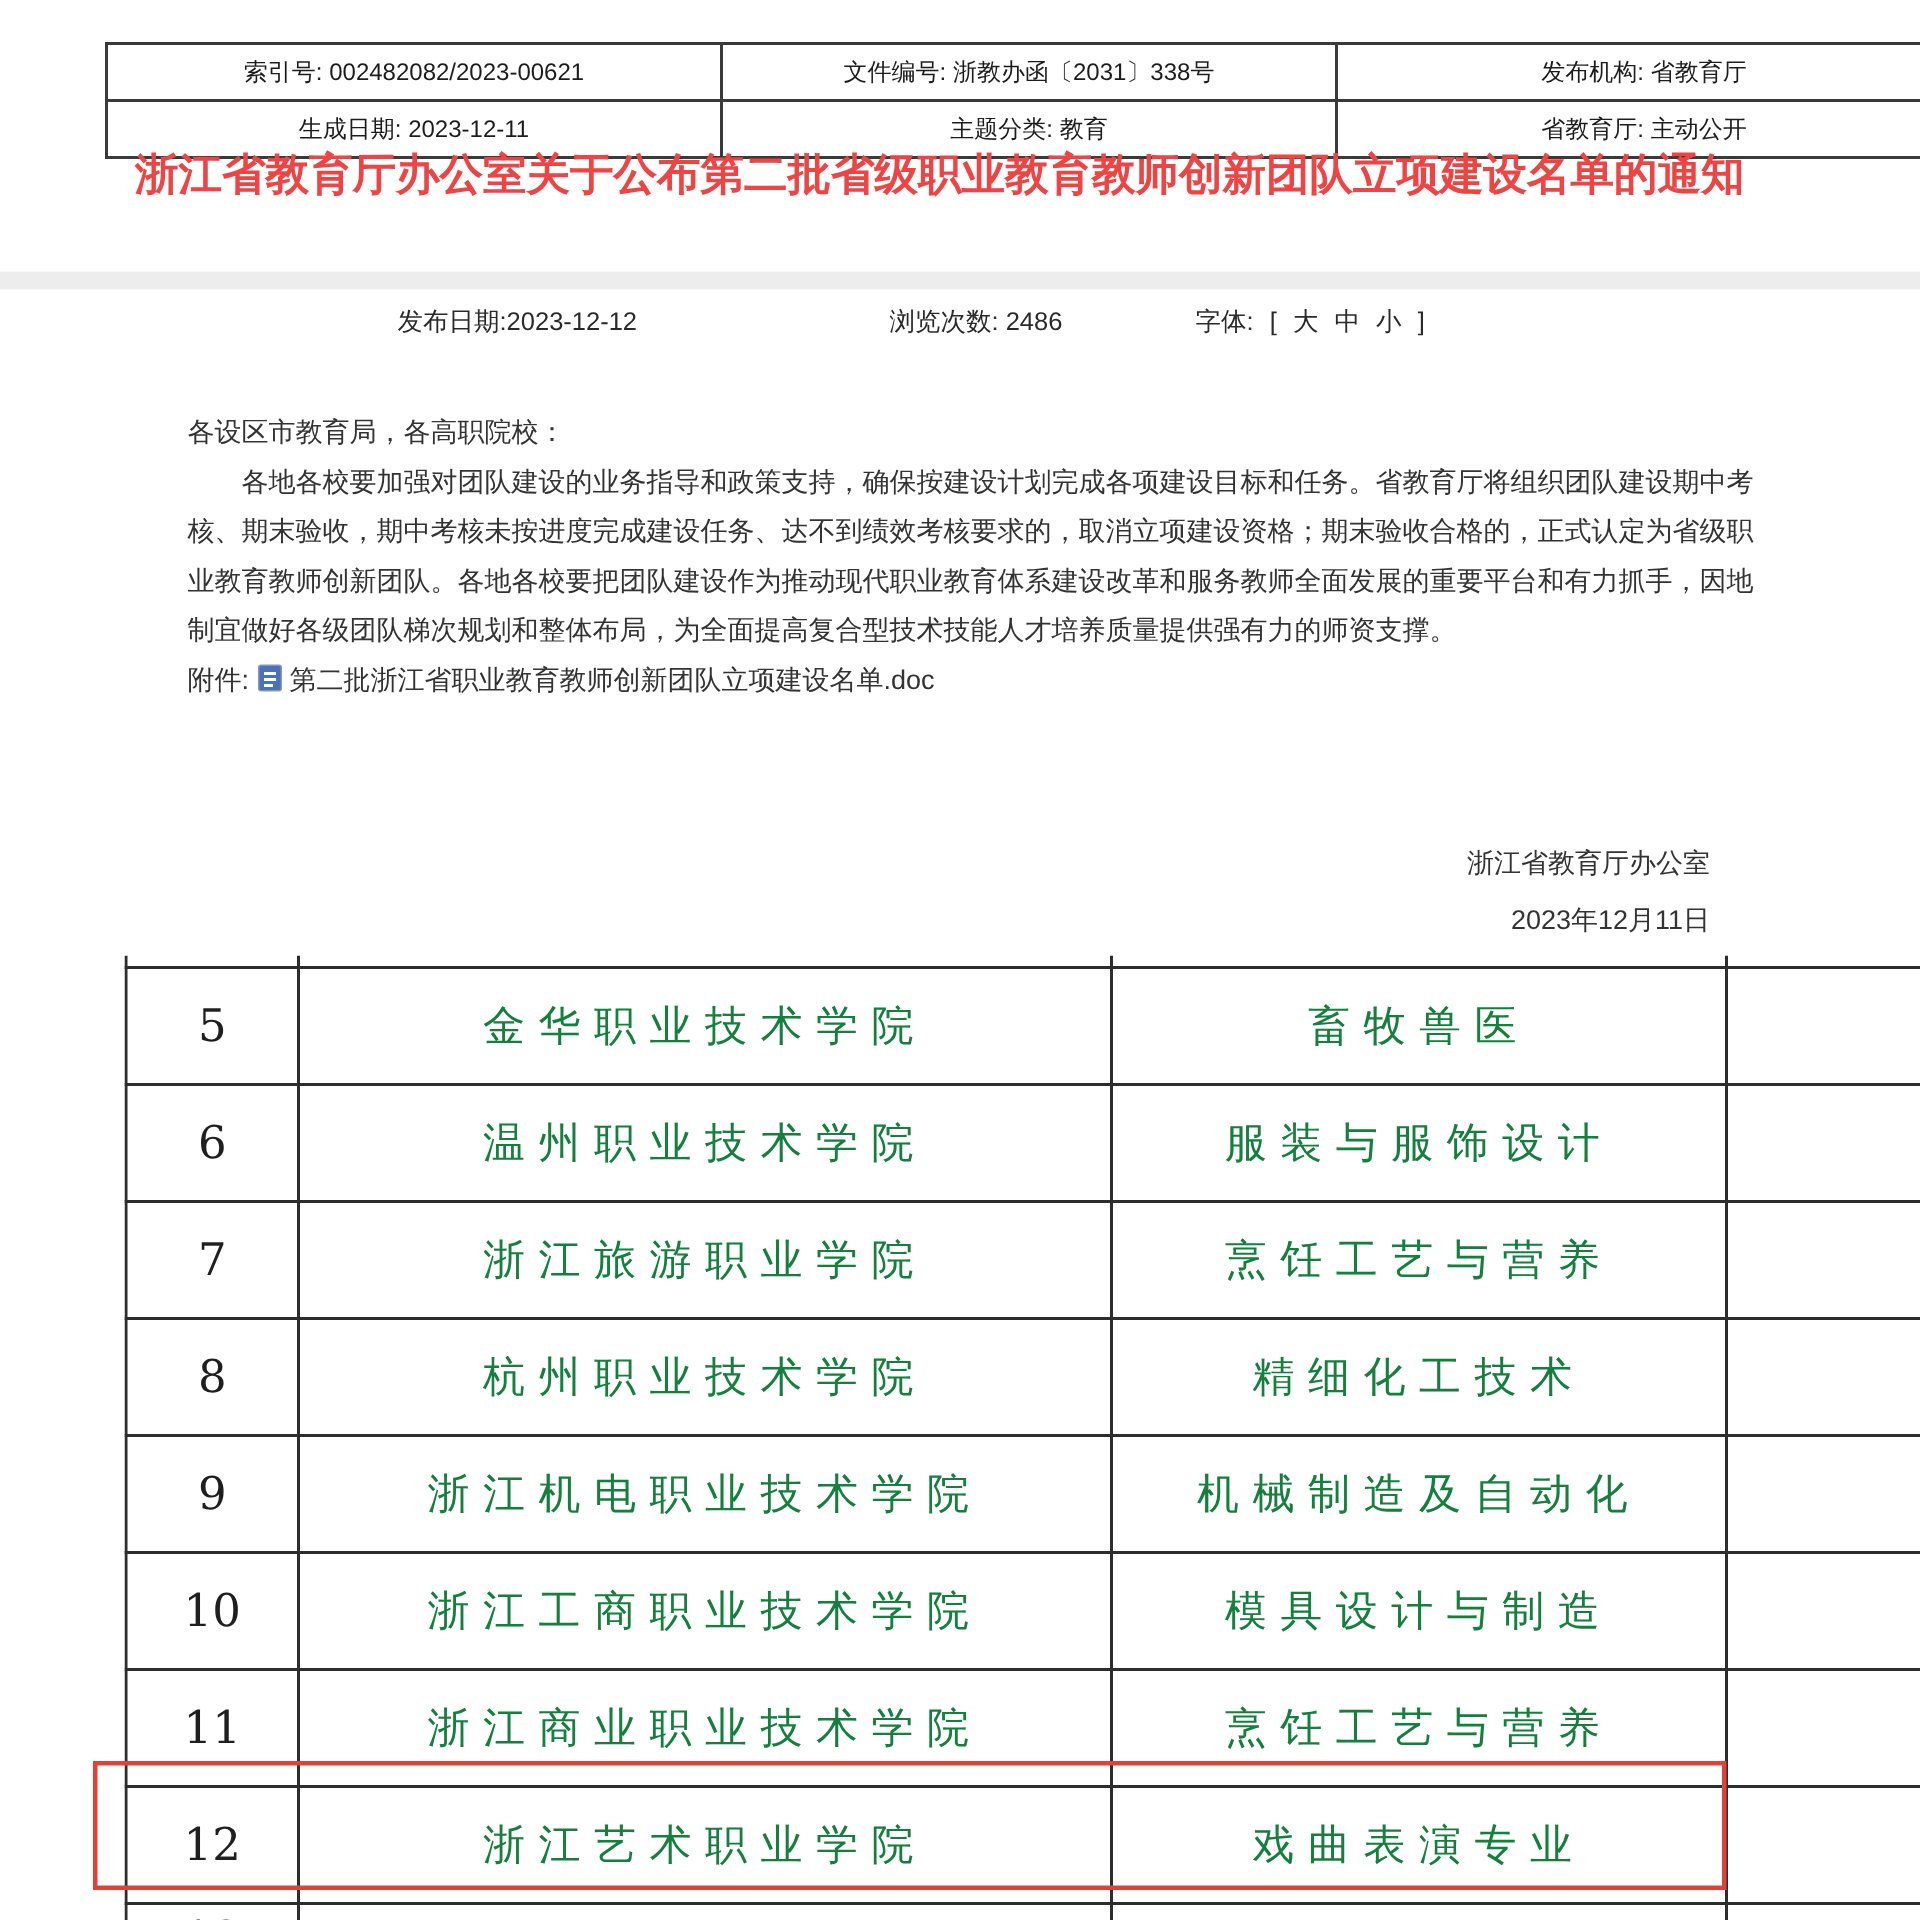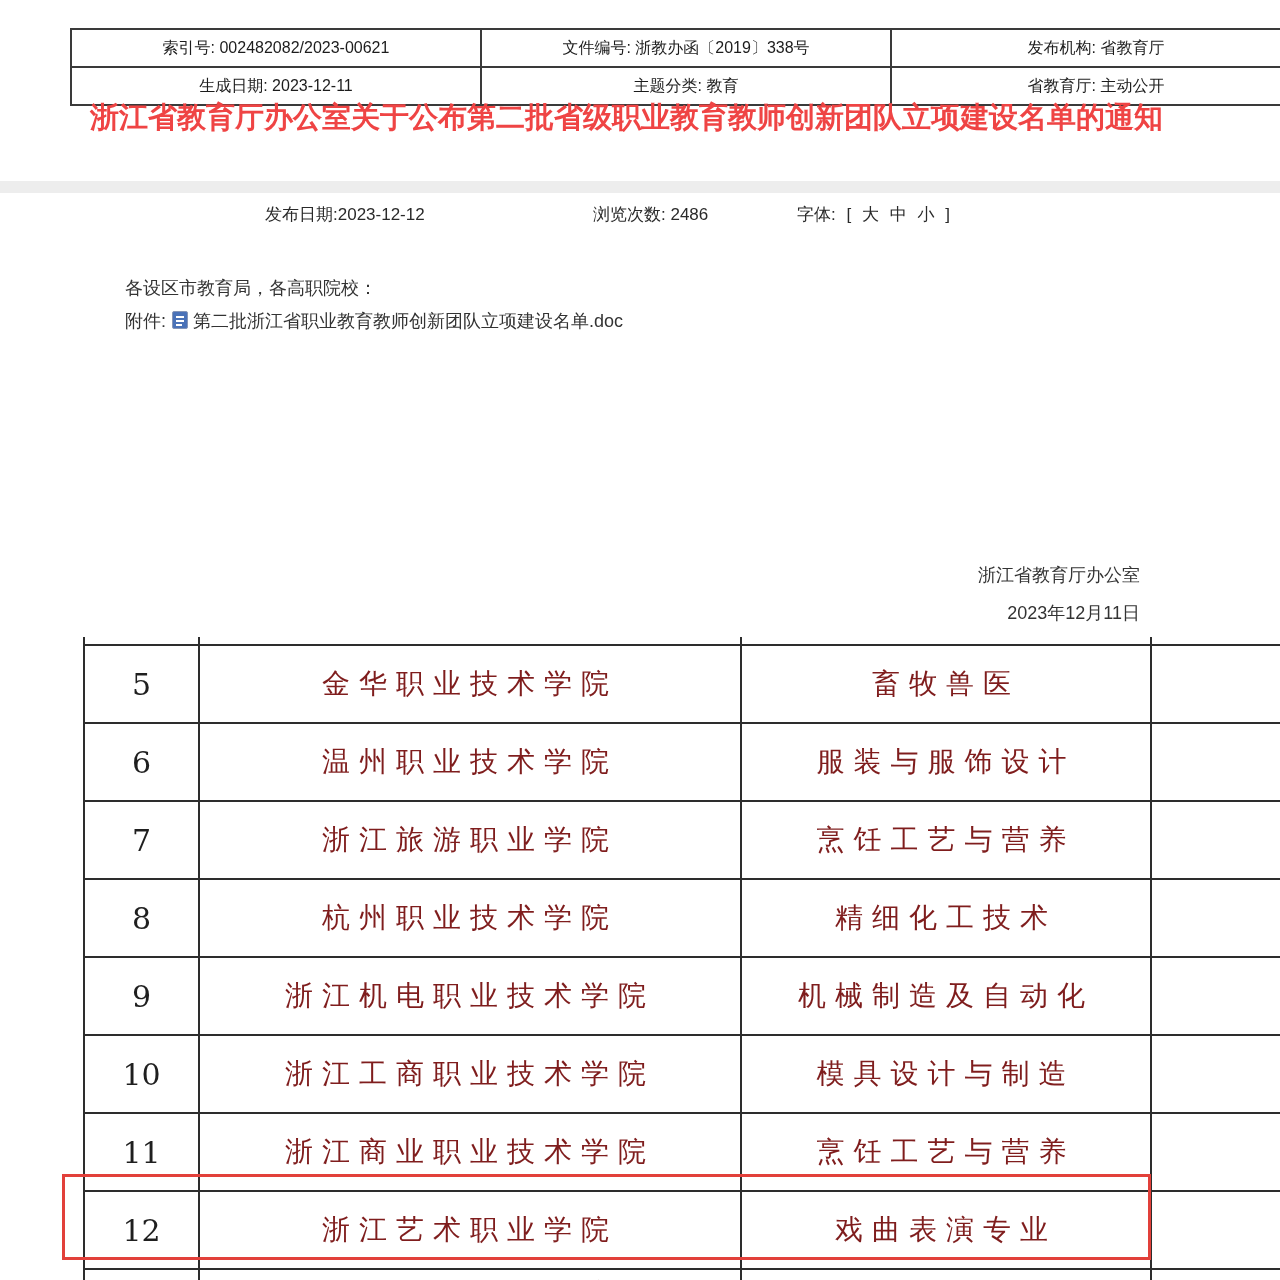--- a/index.html
+++ b/index.html
@@ -61,37 +61,37 @@
   table.list td{
     border:2px solid #2d2d2d;height:76px;text-align:center;vertical-align:middle;
     overflow:hidden;padding:0;
   }
   table.list tr.stub-row td{height:7px;border-top:none;}
   .row-number-cell{
     font-family:"DejaVu Serif",serif;font-size:30px;color:#1f1f1f;
   }
   .school-cell,.major-cell{
     font-family:"DejaVu Serif","Liberation Serif",serif;
-    font-size:28px;color:#7f1d1d;letter-spacing:9px;
+    font-size:28px;color:#15803d;letter-spacing:9px;
   }
   tr.cut-row td{vertical-align:top;padding-top:5px;}
   
   .red-box{
     position:absolute;left:62px;top:1174px;width:1083px;height:80px;
     border:3px solid #e2403a;z-index:5;pointer-events:none;background:transparent;
   }
 </style>
 </head>
 <body>
 
 <table class="meta-table">
   <tbody>
     <tr>
       <td>索引号: 002482082/2023-00621</td>
-      <td>文件编号: 浙教办函〔2019〕338号</td>
+      <td>文件编号: 浙教办函〔2031〕338号</td>
       <td>发布机构: 省教育厅</td>
     </tr>
     <tr>
       <td>生成日期: 2023-12-11</td>
       <td>主题分类: 教育</td>
       <td>省教育厅: 主动公开</td>
     </tr>
   </tbody>
 </table>
 
@@ -107,20 +107,21 @@
     <span>[</span>
     <span class="font-size-ctl">大</span>
     <span class="font-size-ctl">中</span>
     <span class="font-size-ctl">小</span>
     <span>]</span>
   </span>
 </div>
 
 <div class="body-text">
   <p>各设区市教育局，各高职院校：</p>
+  <p class="indent">各地各校要加强对团队建设的业务指导和政策支持，确保按建设计划完成各项建设目标和任务。省教育厅将组织团队建设期中考核、期末验收，期中考核未按进度完成建设任务、达不到绩效考核要求的，取消立项建设资格；期末验收合格的，正式认定为省级职业教育教师创新团队。各地各校要把团队建设作为推动现代职业教育体系建设改革和服务教师全面发展的重要平台和有力抓手，因地制宜做好各级团队梯次规划和整体布局，为全面提高复合型技术技能人才培养质量提供强有力的师资支撑。</p>
   <p class="attach-line">
     <span>附件:</span><span class="doc-icon"></span><span class="attach-link">第二批浙江省职业教育教师创新团队立项建设名单.doc</span>
   </p>
 </div>
 
 <div class="signature">
   <div>浙江省教育厅办公室</div>
   <div>2023年12月11日</div>
 </div>
 

